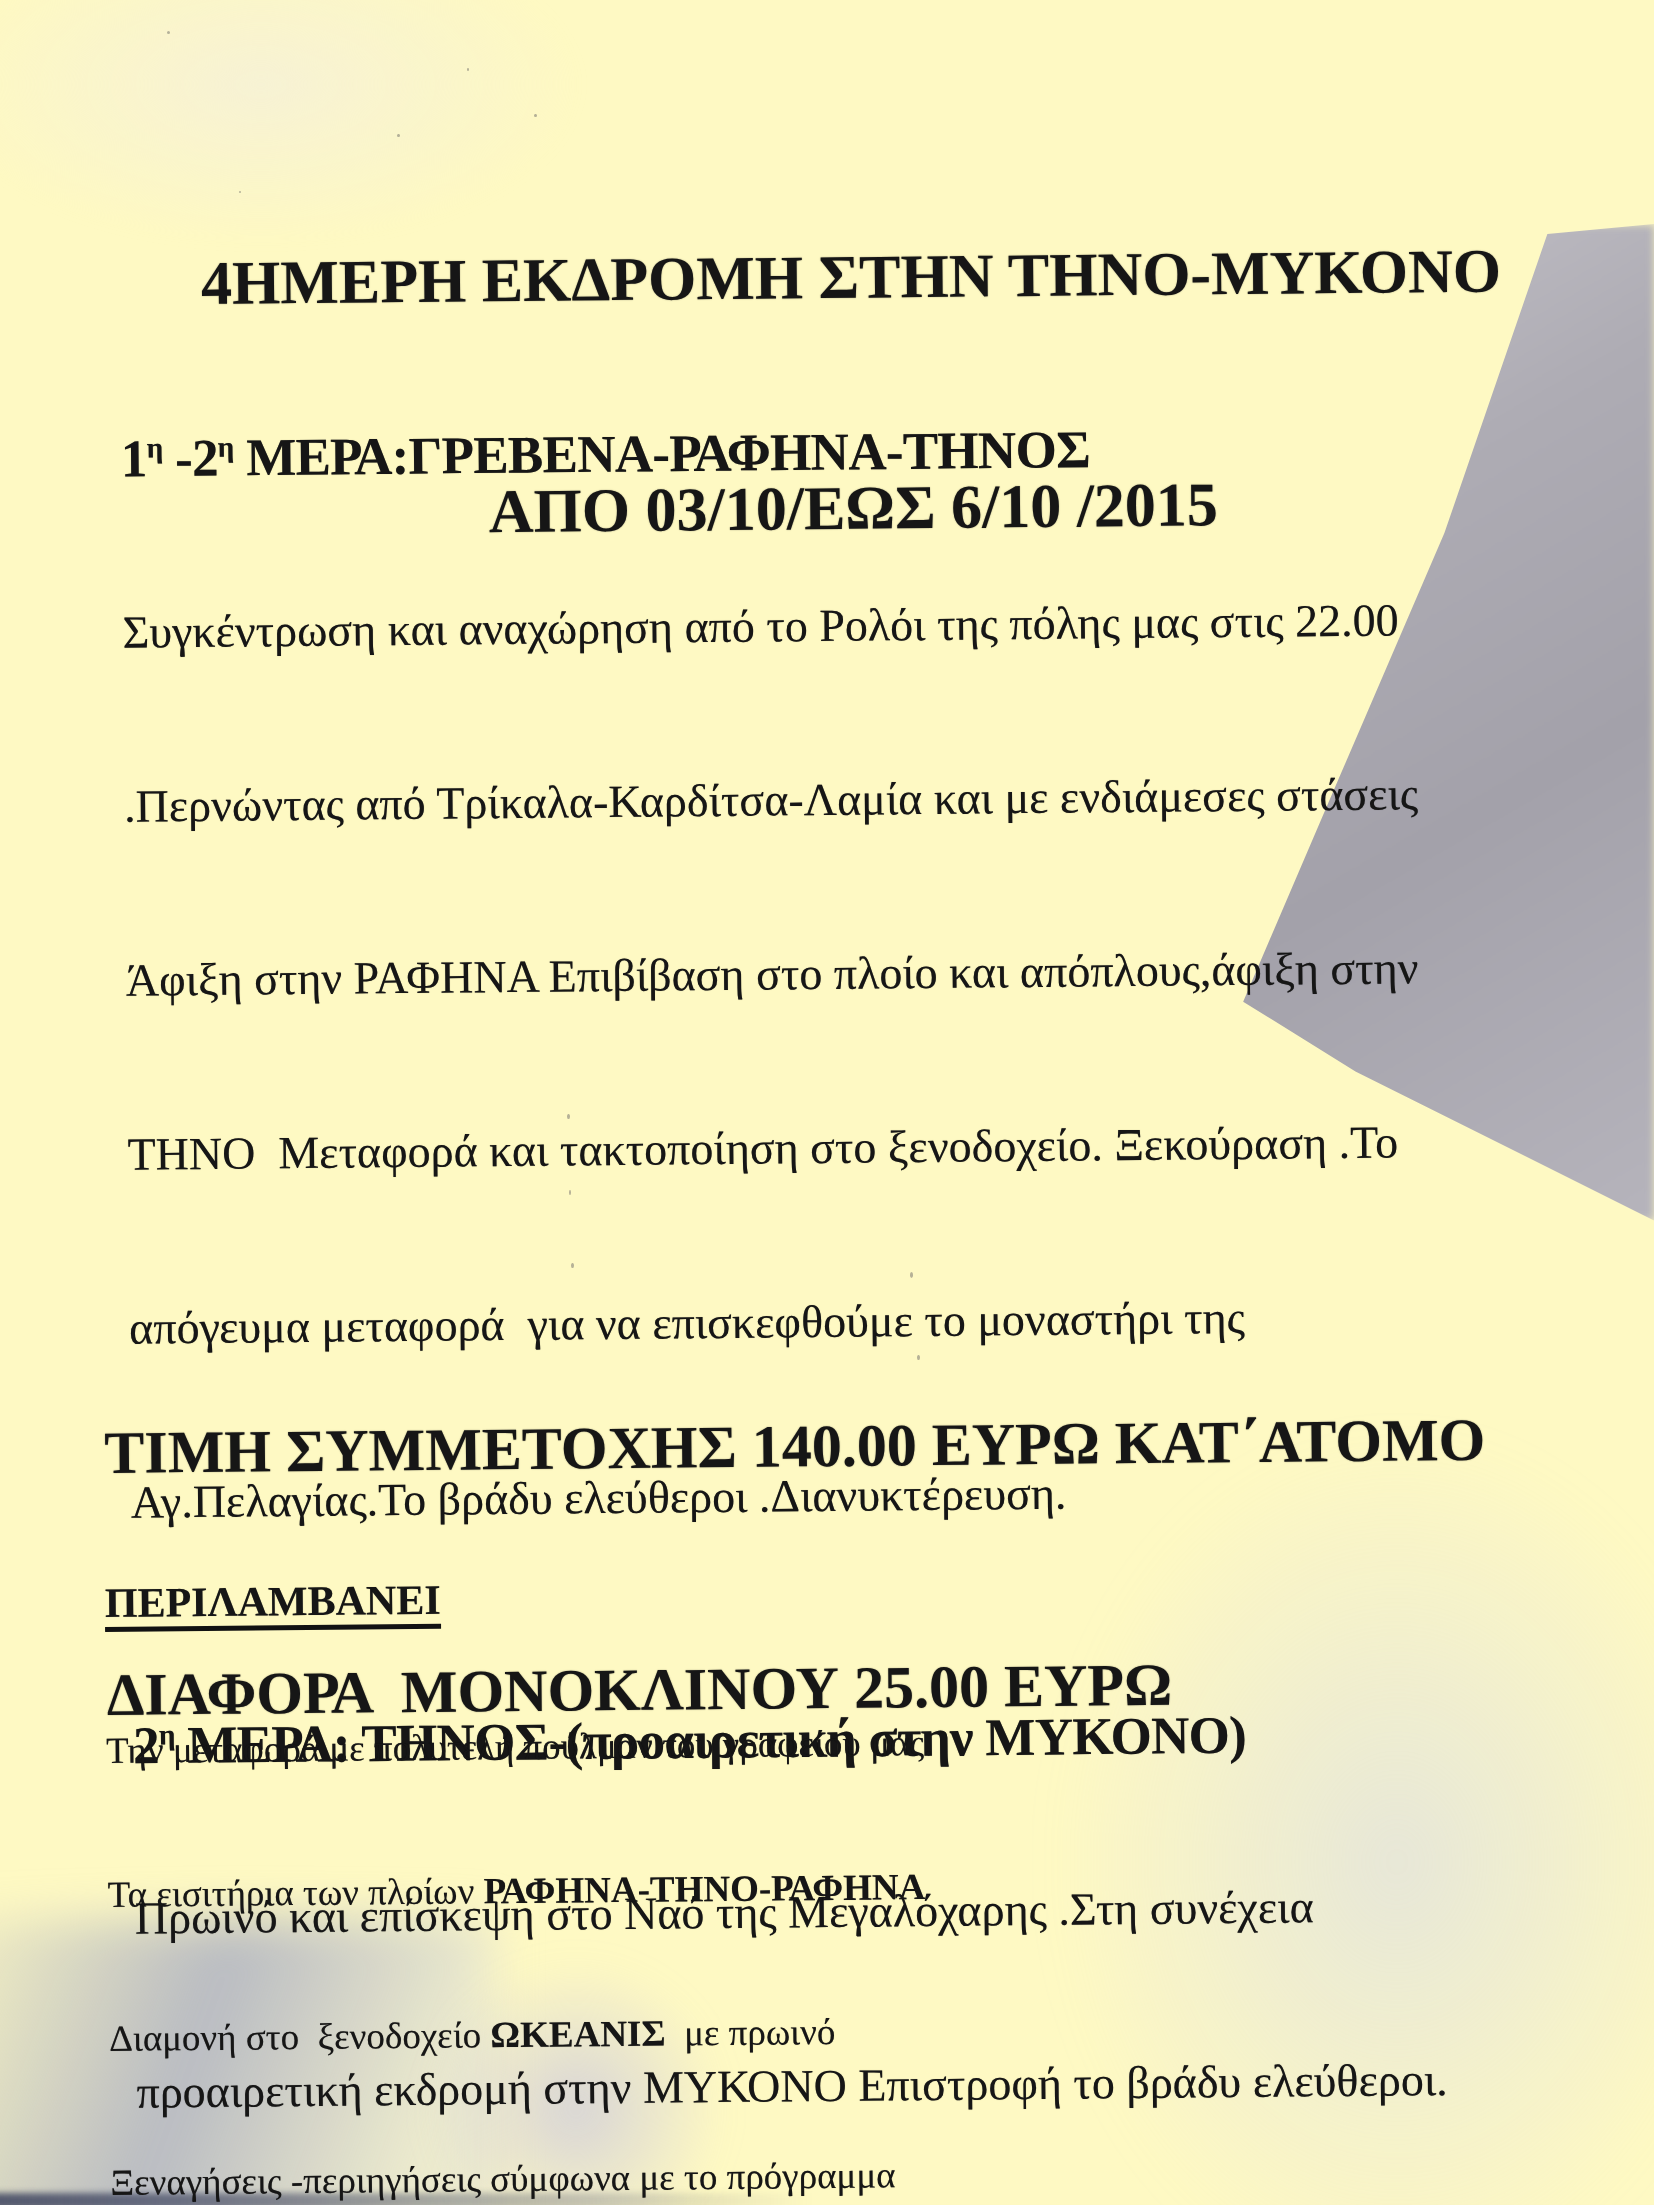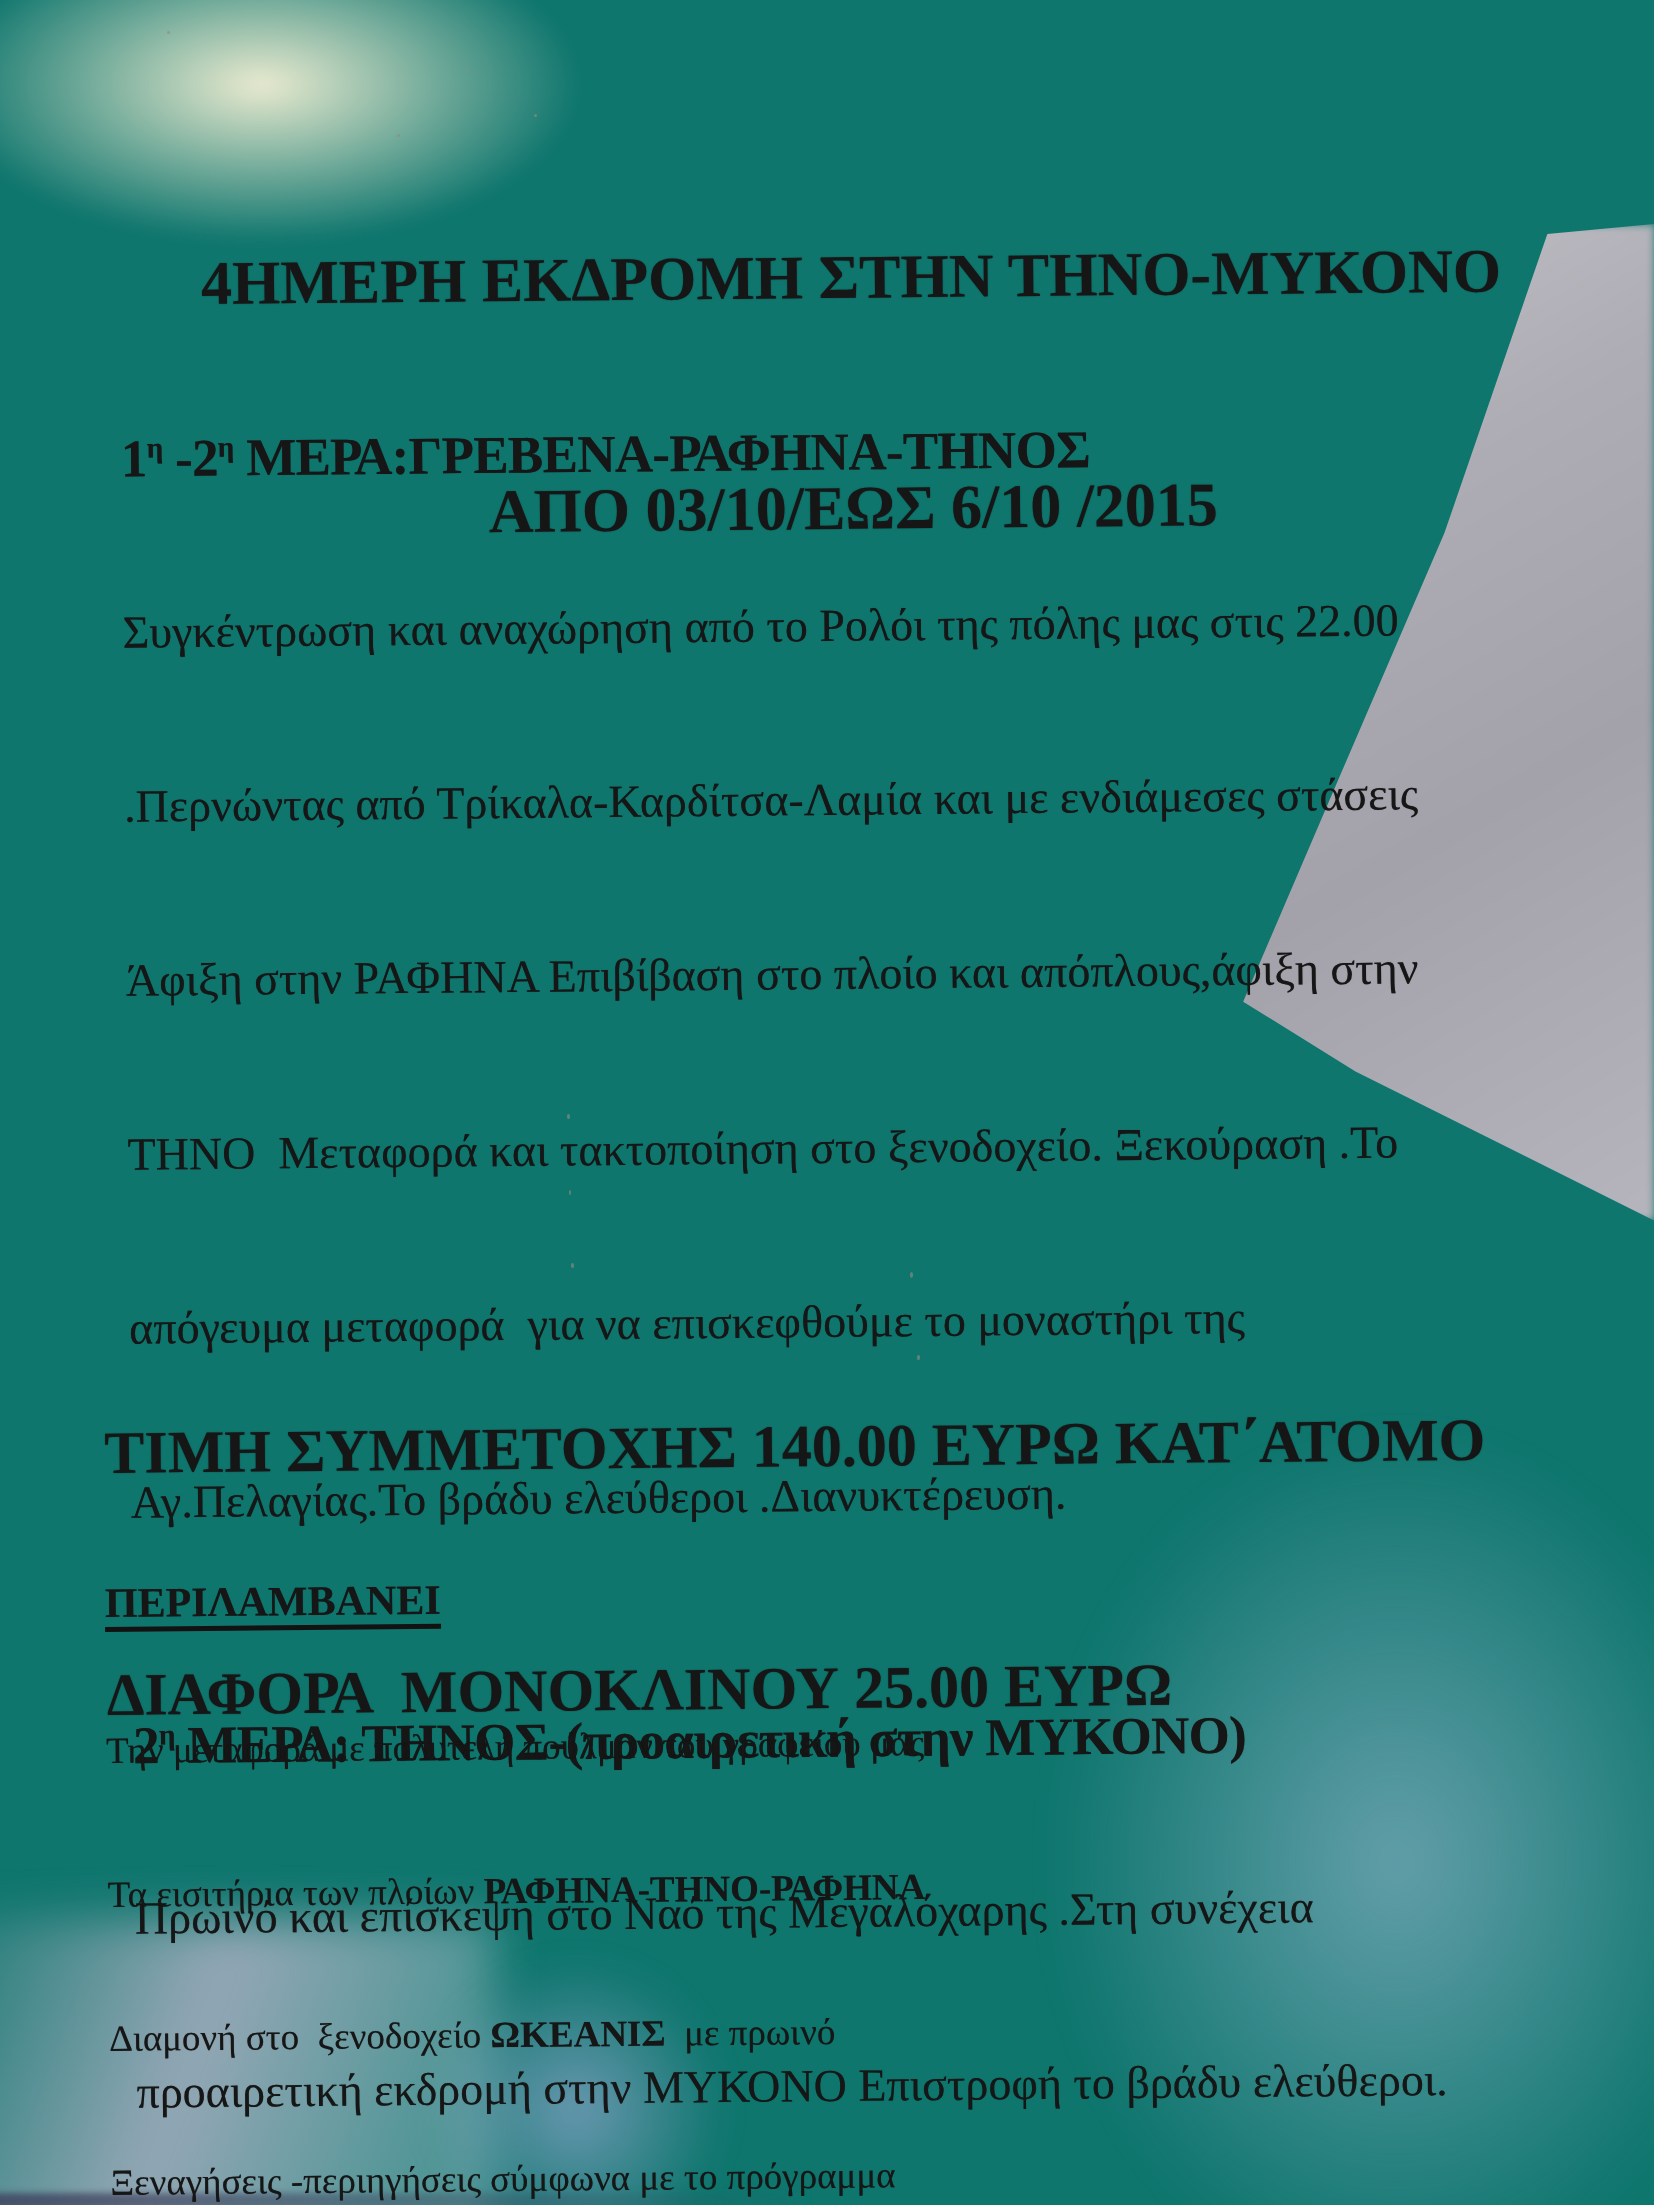--- a/index.html
+++ b/index.html
@@ -1,18 +1,18 @@
 <!DOCTYPE html>
 <html style="font-size:11px"><head>
 <meta charset="utf-8">
 <style>
   html,body{margin:0;padding:0;}
   #canvas{
     position:relative;width:1655px;height:2205px;overflow:hidden;
-    background:#0f766e;
+    background:#fef9c3;
     font-family:"Liberation Serif","DejaVu Serif",serif;
     color:#161616;
   }
   
   .art{pointer-events:none;}
   .cream{position:absolute;left:-61px;top:-75px;width:644px;height:319px;
     background:radial-gradient(ellipse at center,rgba(246,241,213,.95),rgba(246,241,213,0) 70%);
     filter:blur(8.1px);}
   .wedge{position:absolute;left:1187px;top:224px;width:468px;height:997px;
     background:linear-gradient(150deg,#c6c4ca 0%,#aeacb4 30%,#a3a1aa 60%,#b6b4bc 100%);

